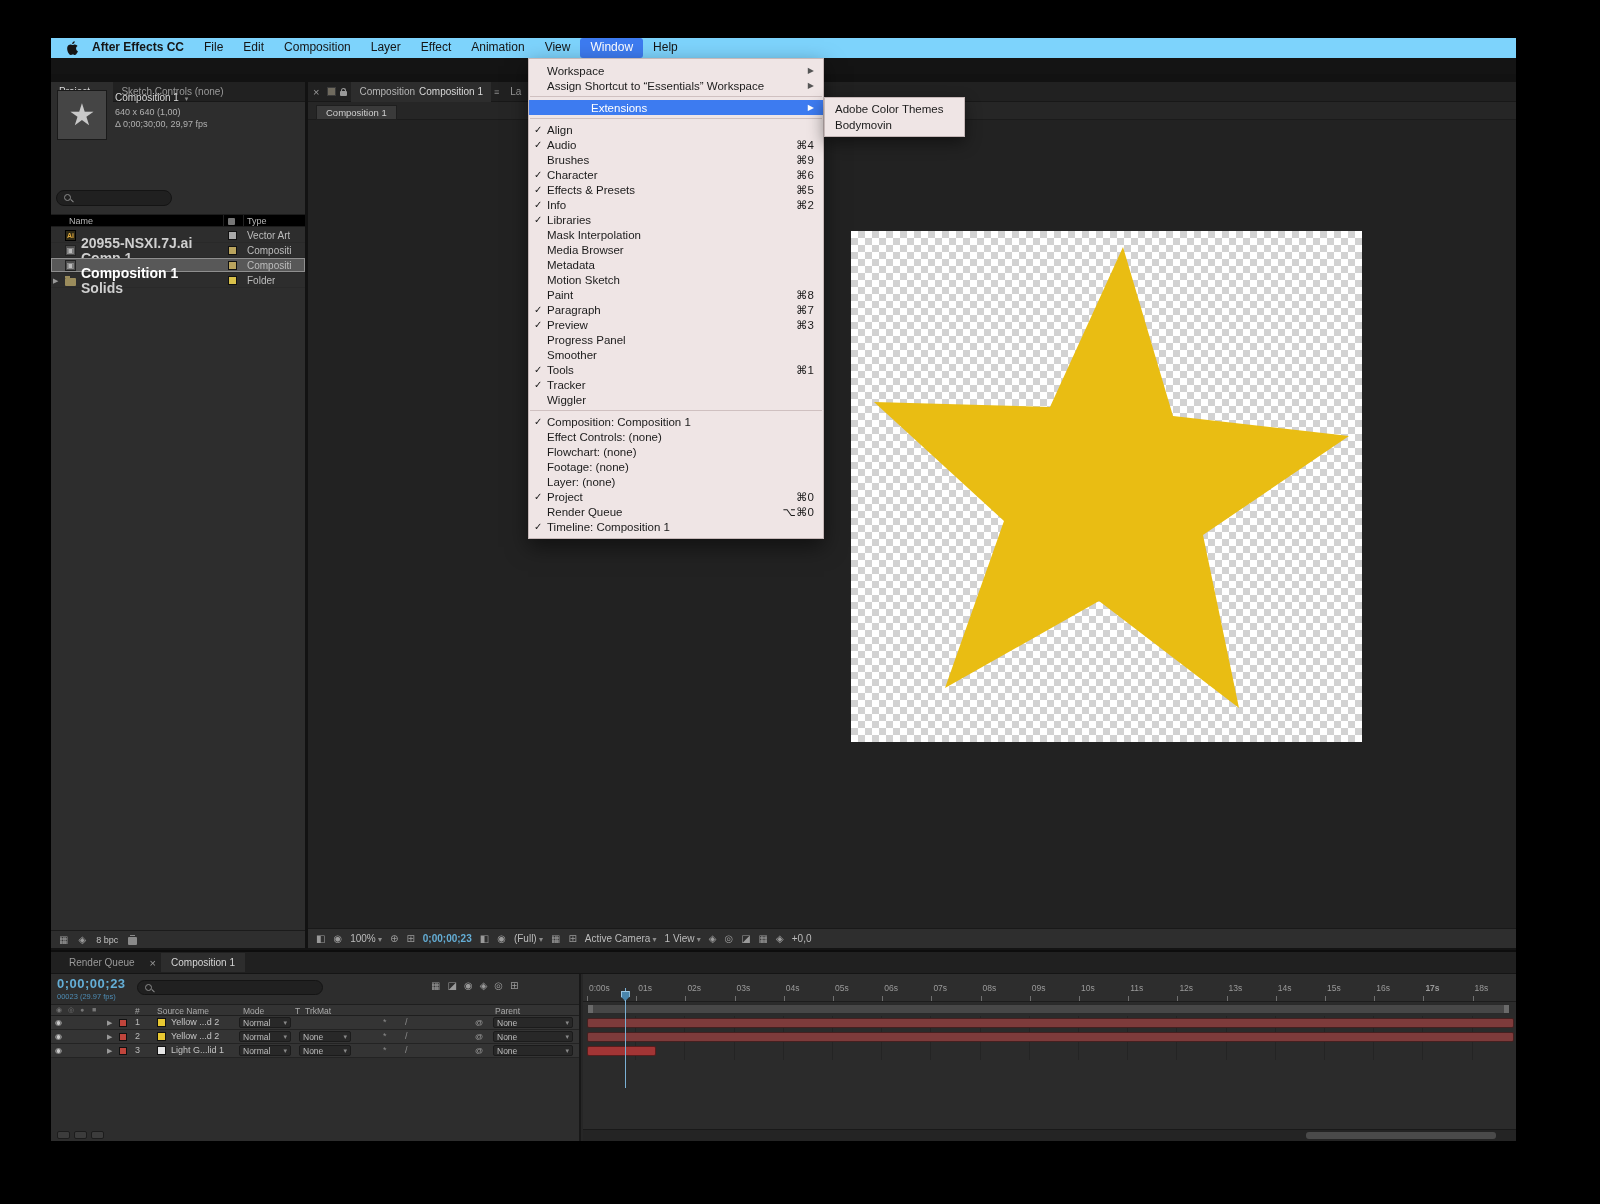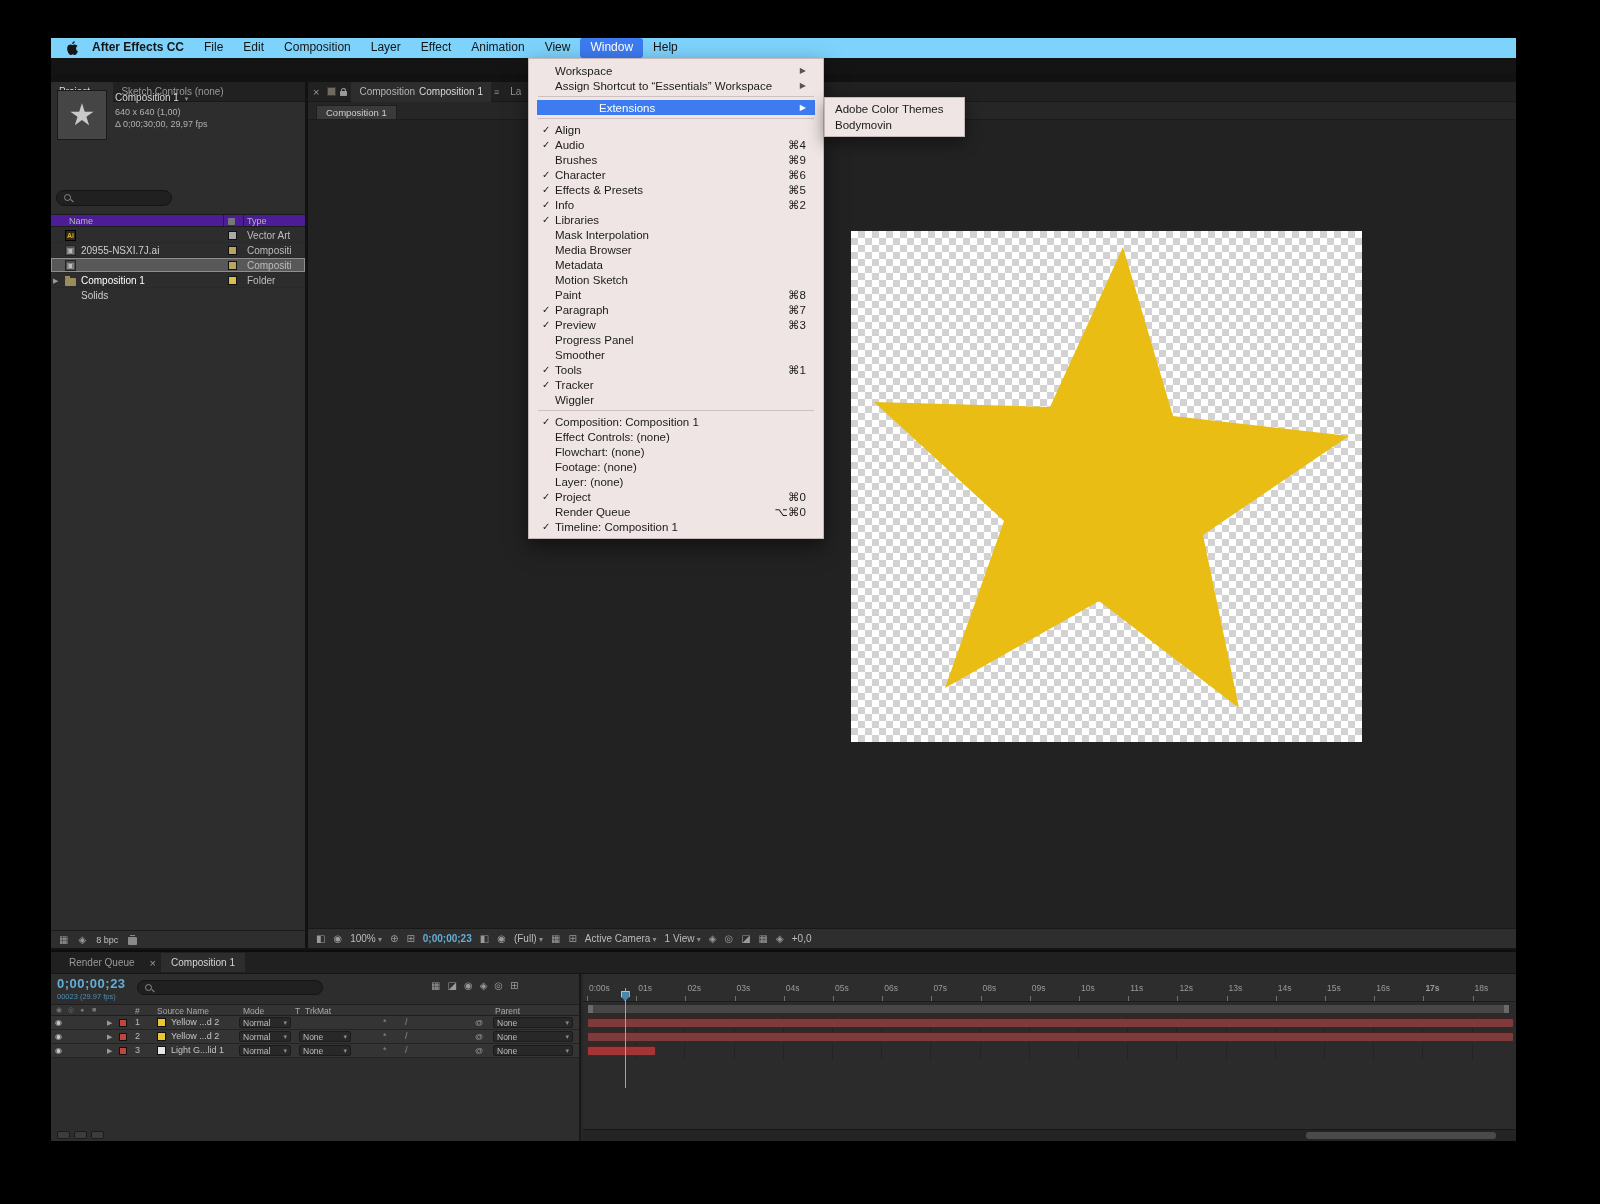--- a/index.html
+++ b/index.html
@@ -47,35 +47,35 @@
   .pv{position:absolute;top:8px;left:6px;right:4px;height:96px;}
   .thumb{position:absolute;left:0;top:0;width:50px;height:50px;background:#454545;border:1px solid #1a1a1a;display:flex;align-items:center;justify-content:center;}
   .thumb .stg{color:#c9c9c9;font-size:30px;line-height:30px;}
   .pvt{position:absolute;left:58px;top:2px;font-size:9px;color:#b0b0b0;line-height:12px;}
   .pvt .l1{font-size:10px;color:#d9d9d9;margin-bottom:1px;}
   .psearch{position:absolute;top:108px;left:5px;width:116px;height:16px;background:#202020;border:1px solid #141414;border-radius:8px;display:flex;align-items:center;padding:0 6px;gap:4px;}
   .psearch input{flex:1;background:transparent;border:none;outline:none;color:#ccc;font-size:9px;min-width:0;}
   .mag{position:relative;width:10px;height:10px;flex:none;}
   .mag::before{content:"";position:absolute;left:1px;top:1px;width:5px;height:5px;border:1.4px solid #8a8a8a;border-radius:50%;}
   .mag::after{content:"";position:absolute;left:7px;top:7px;width:3.5px;height:1.4px;background:#8a8a8a;transform:rotate(45deg);}
-  .phead{position:absolute;top:132px;left:0;right:0;height:13px;background:#4c1d95;border-top:1px solid #1c1c1c;border-bottom:1px solid #1c1c1c;font-size:9px;color:#b5b5b5;}
+  .phead{position:absolute;top:132px;left:0;right:0;height:13px;background:#000000;border-top:1px solid #1c1c1c;border-bottom:1px solid #1c1c1c;font-size:9px;color:#b5b5b5;}
   .phead .h-name{position:absolute;left:18px;top:1px;}
   .phead .h-tagicon{position:absolute;left:177px;top:3px;width:7px;height:7px;background:#777;border-radius:1px;}
   .phead .h-type{position:absolute;left:196px;top:1px;}
   .phead .vdiv{position:absolute;top:0;bottom:0;width:1px;background:#222;}
   #proj-rows{position:absolute;top:146px;left:0;right:0;}
   .prow{position:relative;height:15px;border-bottom:1px solid #292929;}
   .prow.selected{background:#585858;box-shadow:inset 0 0 0 1px #8f8f8f;}
   .twirl{position:absolute;left:2px;top:4px;font-size:7px;color:#999;}
   .ficon{position:absolute;left:14px;top:2px;width:11px;height:11px;display:flex;align-items:center;justify-content:center;}
   .ficon.ai-file{background:#2f2a16;color:#e0a83c;font-weight:bold;font-size:7px;border:1px solid #000;}
   .ficon.composition{background:#4d4d4d;color:#bbb;font-size:8px;border:1px solid #222;}
   .ficon.folder{background:#9b8c5c;height:8px;top:5px;border-radius:1px;}
   .ficon.folder::before{content:"";position:absolute;top:-2px;left:0;width:5px;height:2px;background:#9b8c5c;}
-  .fname{position:absolute;left:30px;top:17px;font-size:10px;color:#cfcfcf;white-space:nowrap;max-width:142px;overflow:hidden;}
+  .fname{position:absolute;left:30px;top:7px;font-size:14px;color:#cfcfcf;white-space:nowrap;max-width:142px;overflow:hidden;font-weight:bold;}
   .prow.selected .fname{color:#fff;}
   .chip{position:absolute;left:177px;top:3px;width:9px;height:9px;border:1px solid #111;}
   .ftype{position:absolute;left:196px;top:2px;font-size:10px;color:#bdbdbd;white-space:nowrap;overflow:hidden;max-width:56px;}
   .pfoot{position:absolute;bottom:0;left:0;right:0;height:18px;background:#2e2e2e;border-top:1px solid #1b1b1b;display:flex;align-items:center;gap:10px;padding:0 8px;font-size:9px;color:#c0c0c0;}
   .pfoot .spacer{flex:1;}
   .trash{width:9px;height:10px;position:relative;}
   .trash::before{content:"";position:absolute;left:0;right:0;top:2px;bottom:0;background:#8a8a8a;border-radius:1px;}
   .trash::after{content:"";position:absolute;left:2px;top:0;width:5px;height:1.5px;background:#8a8a8a;}
 
   
@@ -89,21 +89,21 @@
     background-size:14px 14px;background-position:0 0,7px 7px;}
   .star-svg{position:absolute;inset:0;width:511px;height:511px;}
   .star-svg polygon{fill:var(--star);}
   .ctoolbar{position:absolute;left:0;right:0;bottom:0;height:20px;background:#2e2e2e;border-top:1px solid #191919;display:flex;align-items:center;gap:8px;padding:0 8px;}
   .ti{color:#9a9a9a;font-size:10px;line-height:10px;}
   .tt{color:#bcbcbc;font-size:10px;white-space:nowrap;}
   .tt.dd::after{content:" ▾";font-size:8px;color:#8a8a8a;}
   .tt.cyan{color:var(--time-cyan);font-weight:bold;}
 
   
-  #window-menu{position:absolute;left:477px;top:20px;width:296px;background:#efe5e5;border:1px solid #c6b8b8;box-shadow:0 8px 20px rgba(0,0,0,.5);padding:4px 8px;z-index:90;font-size:11.5px;color:#1b1b1b;}
+  #window-menu{position:absolute;left:477px;top:20px;width:296px;background:#efe5e5;border:1px solid #c6b8b8;box-shadow:0 8px 20px rgba(0,0,0,.5);padding:4px 0;z-index:90;font-size:11.5px;color:#1b1b1b;}
   .dd-item{display:flex;align-items:center;height:15px;padding:0 9px 0 5px;white-space:nowrap;}
   .dd-item .chk{width:13px;font-size:10px;flex:none;}
   .dd-item .lbl{flex:1;overflow:hidden;}
   .dd-item .sc{margin-left:12px;color:#1b1b1b;}
   .dd-item .arr{margin-left:12px;font-size:8px;color:#555;}
   .dd-item.sel{background:var(--menu-accent);color:#fff;gap:44px;}
   .dd-item.sel .arr{color:#fff;}
   .dd-sep{height:1px;background:#cfc0c0;margin:3px 1px;}
   #ext-submenu{position:absolute;left:773px;top:59px;width:141px;background:#efe5e5;border:1px solid #c6b8b8;box-shadow:0 6px 16px rgba(0,0,0,.45);padding:3px 0;z-index:91;font-size:11.5px;color:#1b1b1b;}
   .sub-item{height:16px;display:flex;align-items:center;padding:0 10px;white-space:nowrap;}

